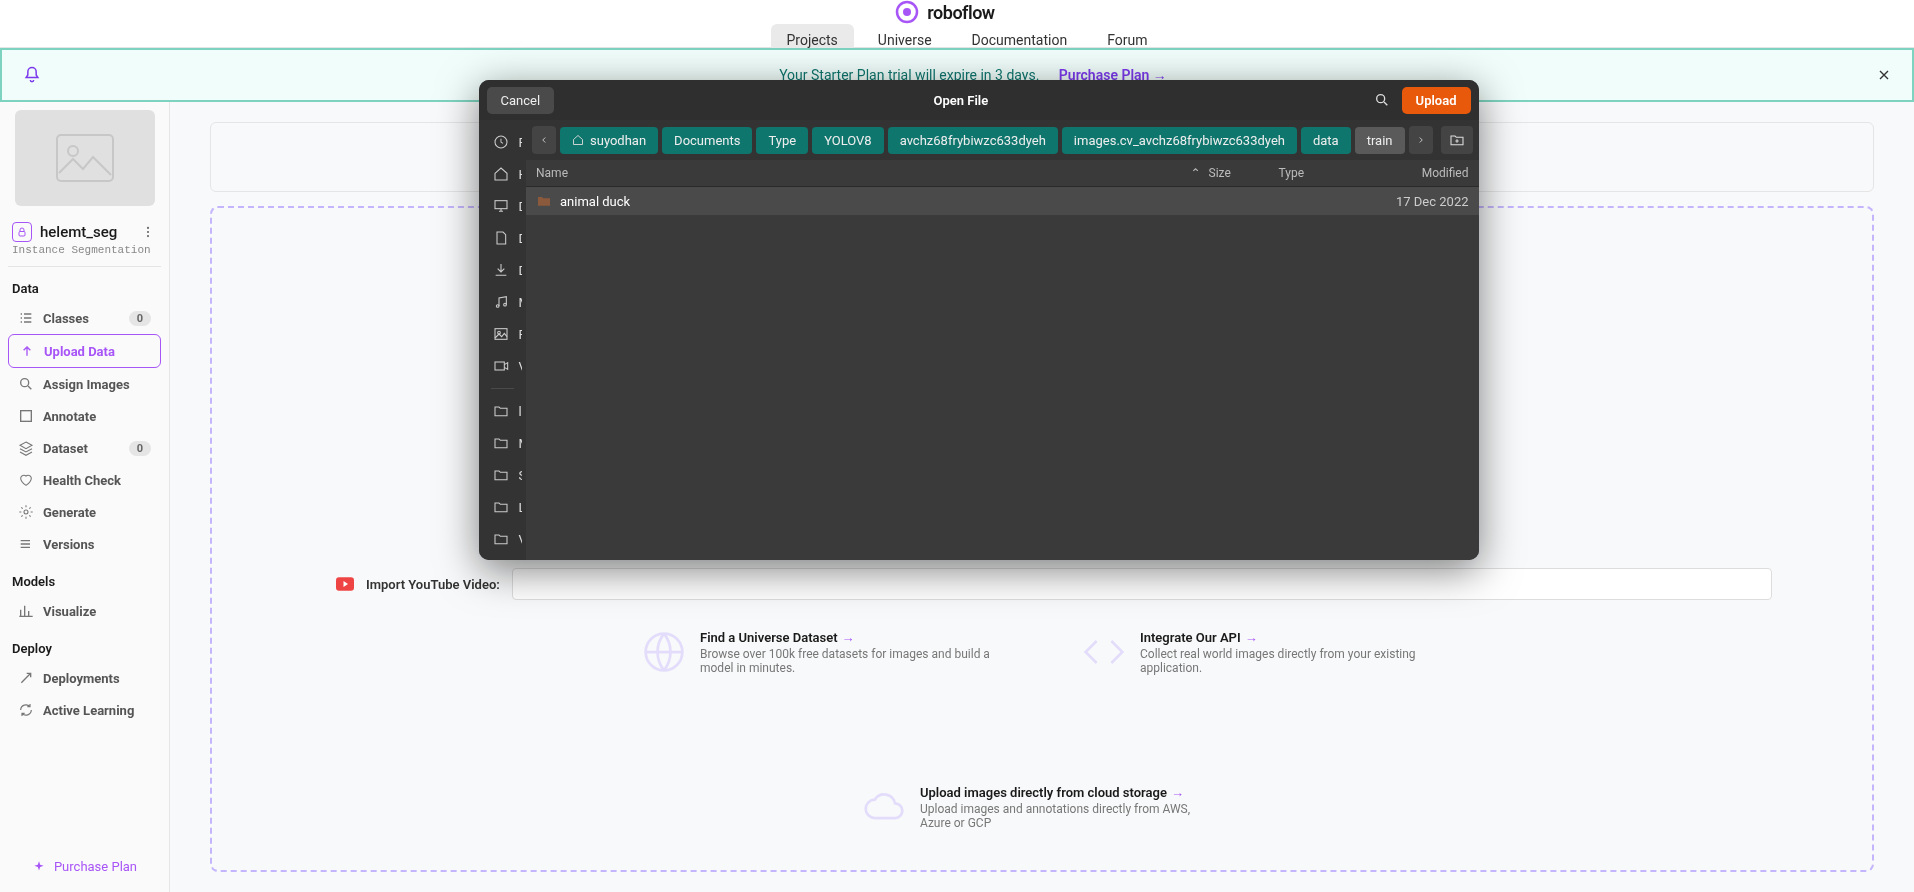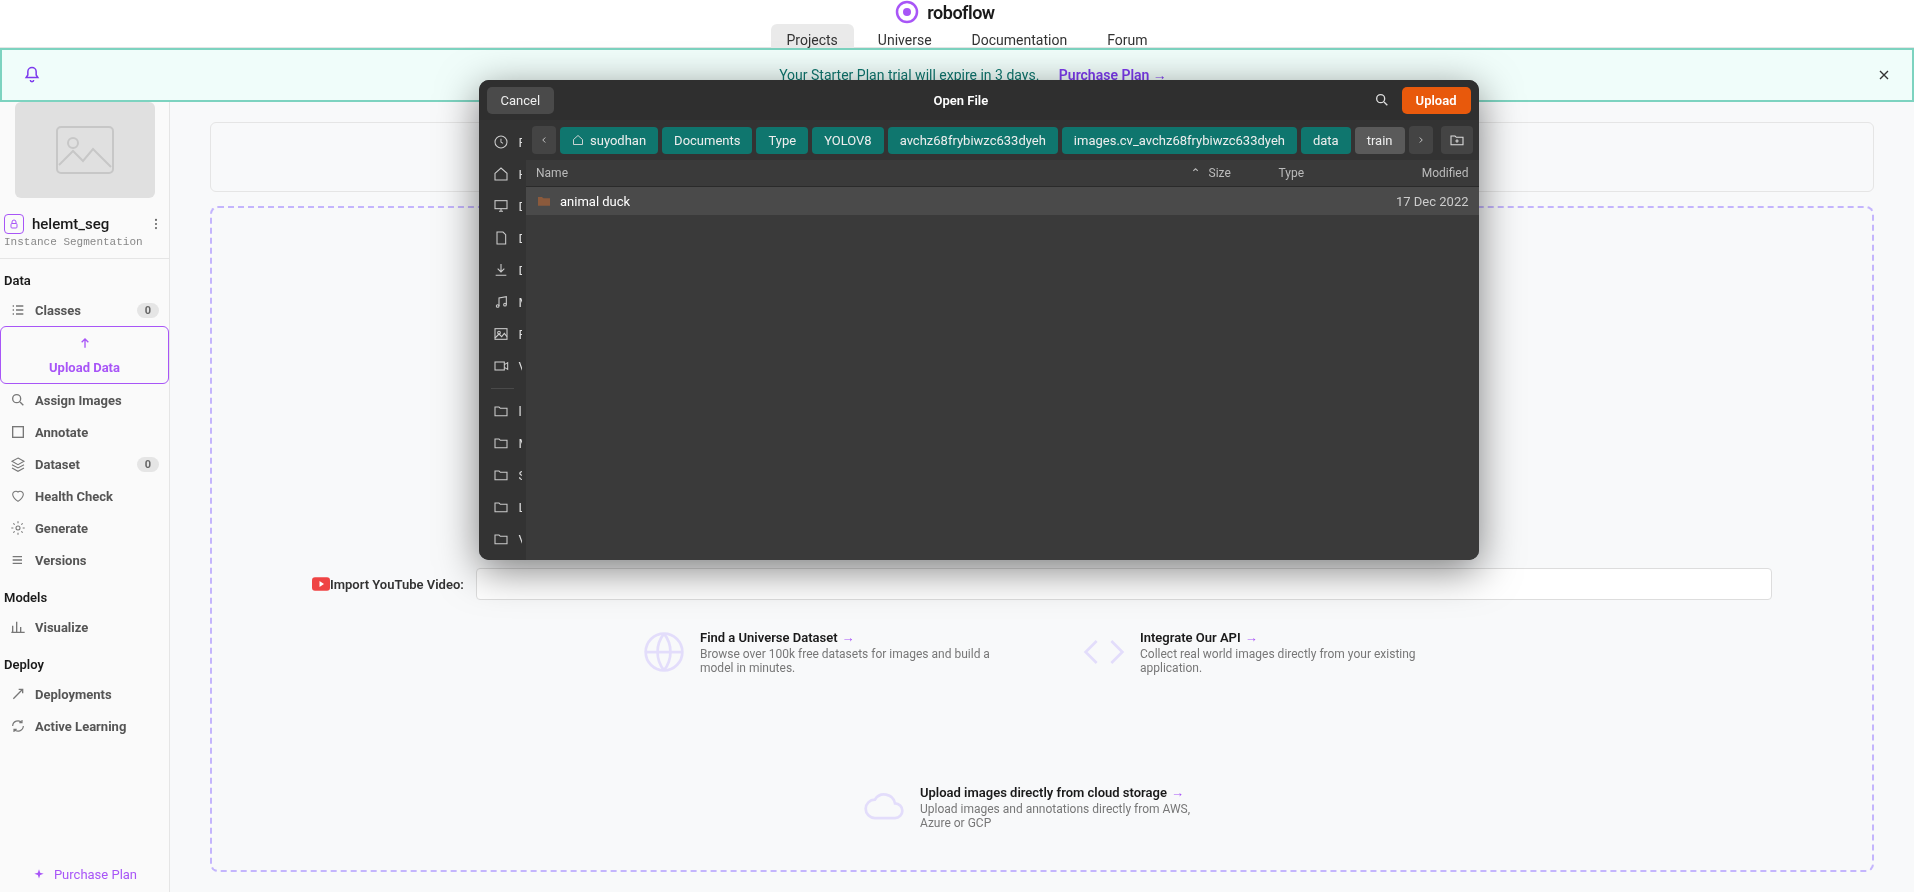--- a/index.html
+++ b/index.html
@@ -18,42 +18,42 @@
 
 
 .banner { height: 54px; border: 2px solid #7dd3c0; background: #f0fdfa; display: flex; align-items: center; padding: 0 20px; position: relative; }
 .banner-icon { color: #7c3aed; margin-right: 12px; }
 .banner-content { flex: 1; text-align: center; font-size: 14px; color: #0f766e; }
 .banner-link { color: #7c3aed; font-weight: 600; margin-left: 16px; cursor: pointer; }
 .banner-close { position: absolute; right: 20px; cursor: pointer; color: #333; }
 
 
 .main { display: flex; height: calc(100% - 102px); }
-.sidebar { width: 170px; background: #fafafa; border-right: 1px solid #e5e5e5; padding: 0; display: flex; flex-direction: column; }
+.sidebar { width: 170px; background: #fafafa; border-right: 1px solid #e5e5e5; padding: 8px; display: flex; flex-direction: column; }
 .project-tile { width: 140px; height: 96px; background: #e0e0e0; border-radius: 6px; margin: 0 auto 12px; display: flex; align-items: center; justify-content: center; }
 .project-tile svg { opacity: 0.35; }
 .project-row { display: flex; align-items: center; gap: 8px; padding: 4px 4px 2px; }
 .lock-badge { width: 20px; height: 20px; border-radius: 4px; border: 1.5px solid #a855f7; display: flex; align-items: center; justify-content: center; }
 .project-name { font-size: 15px; font-weight: 500; color: #1a1a1a; flex: 1; }
 .project-menu { cursor: pointer; color: #666; padding: 2px; }
 .project-type { font-family: Liberation Mono, monospace; font-size: 11px; color: #888; padding: 0 4px 10px; border-bottom: 1px solid #e5e5e5; }
 
 .section-label { font-size: 13px; font-weight: 600; color: #1a1a1a; padding: 14px 4px 6px; }
 .side-item { display: flex; align-items: center; gap: 9px; padding: 8px 10px; font-size: 13px; color: #555; border-radius: 6px; cursor: pointer; position: relative; font-weight: bold; }
-.side-item.active { border: 1.5px solid #a855f7; color: #a855f7; flex-direction: column; }
+.side-item.active { border: 1.5px solid #a855f7; color: #a855f7; }
 .side-item .count { margin-left: auto; background: #e5e5e5; border-radius: 10px; padding: 1px 8px; font-size: 11px; color: #666; }
 .side-icon { width: 16px; height: 16px; flex-shrink: 0; }
 
 .purchase-btn { margin-top: auto; display: flex; align-items: center; justify-content: center; gap: 8px; padding: 10px; font-family: ui-monospace, monospace; font-size: 13px; color: #a855f7; cursor: pointer; }
 
 
 .content { flex: 1; padding: 20px 40px; position: relative; }
 .dropzone { border: 2px dashed #c4b5fd; border-radius: 8px; min-height: 560px; padding: 40px; position: relative; }
 .import-row { display: flex; align-items: center; gap: 12px; margin: 0 60px 20px; }
-.import-label { display: flex; align-items: center; gap: 0; font-size: 13px; font-weight: 600; color: #333; }
+.import-label { display: flex; align-items: center; gap: 12px; font-size: 13px; font-weight: 600; color: #333; margin-left: 24px; }
 .import-input { flex: 1; height: 32px; border: 1px solid #ddd; border-radius: 4px; }
 
 .tiles { display: flex; gap: 80px; justify-content: center; margin-top: 30px; flex-wrap: wrap; }
 .tile { display: flex; gap: 14px; max-width: 360px; }
 .tile-icon { width: 44px; height: 44px; flex-shrink: 0; opacity: 0.4; }
 .tile-title { font-size: 13px; font-weight: 600; color: #1a1a1a; margin-bottom: 2px; display: flex; align-items: center; gap: 4px; }
 .tile-title .arrow { color: #a855f7; }
 .tile-desc { font-size: 12px; color: #777; }
 .tile-full { width: 100%; display: flex; justify-content: center; margin-top: 30px; }
 

